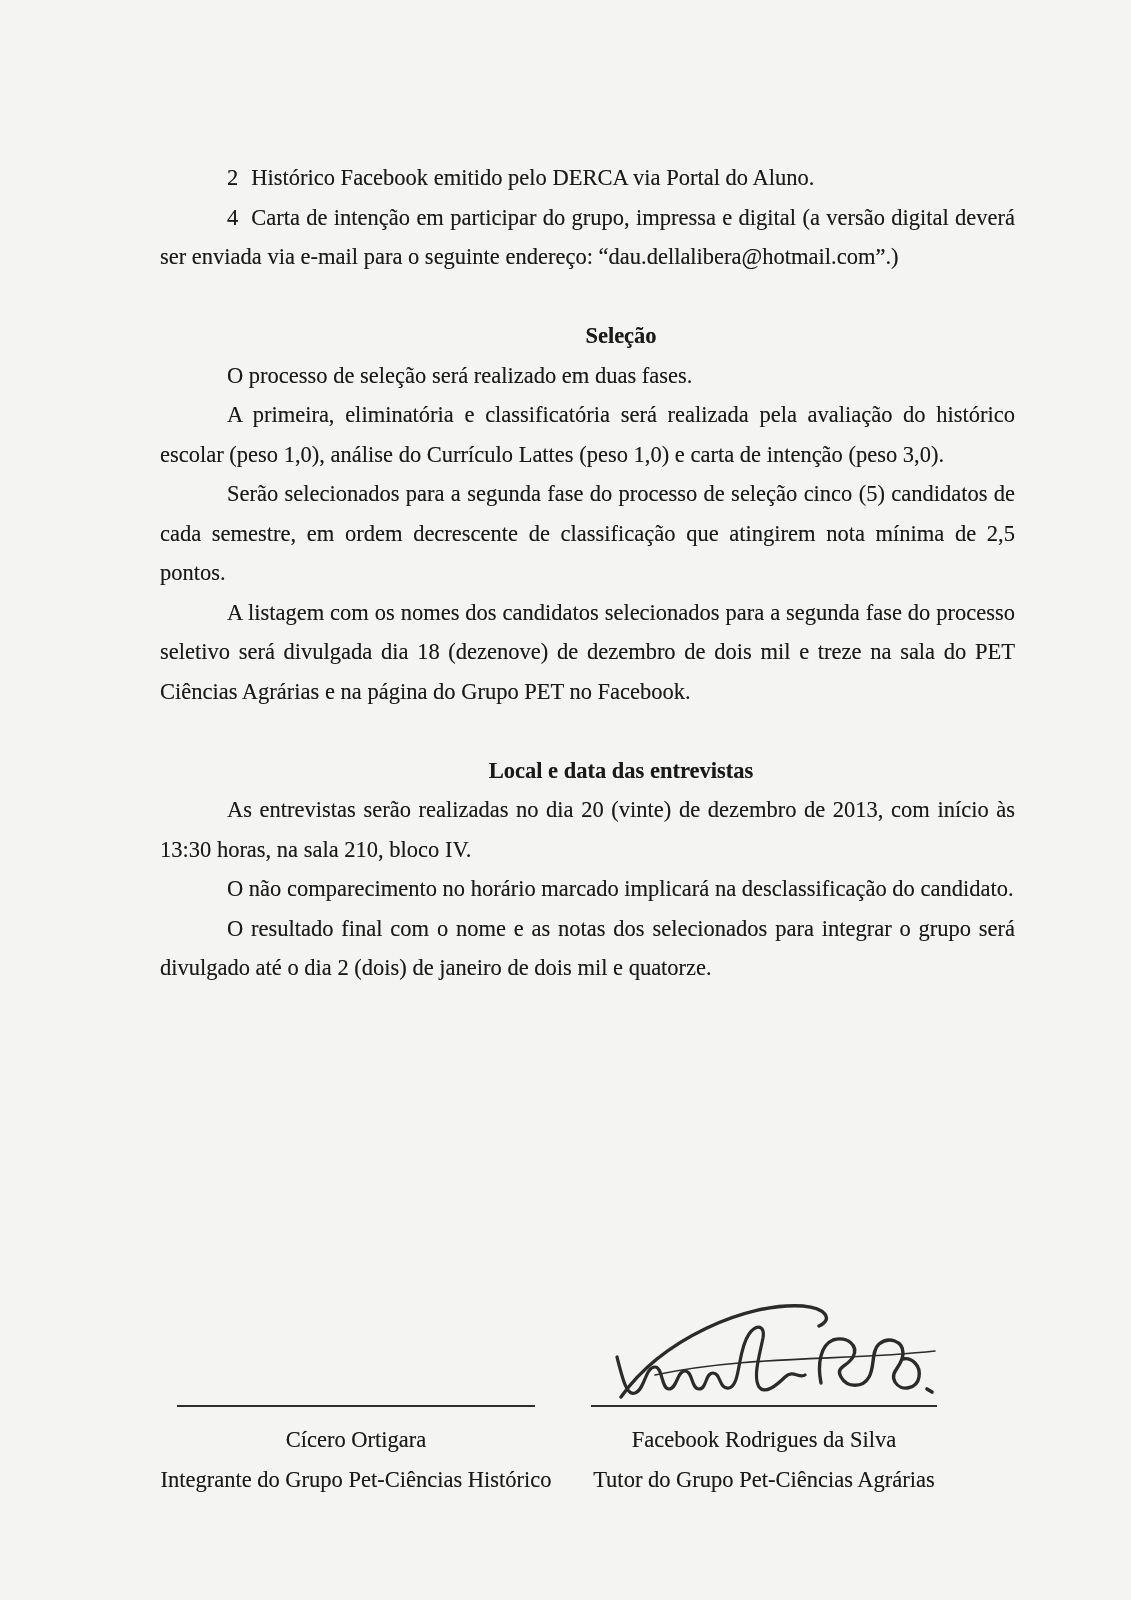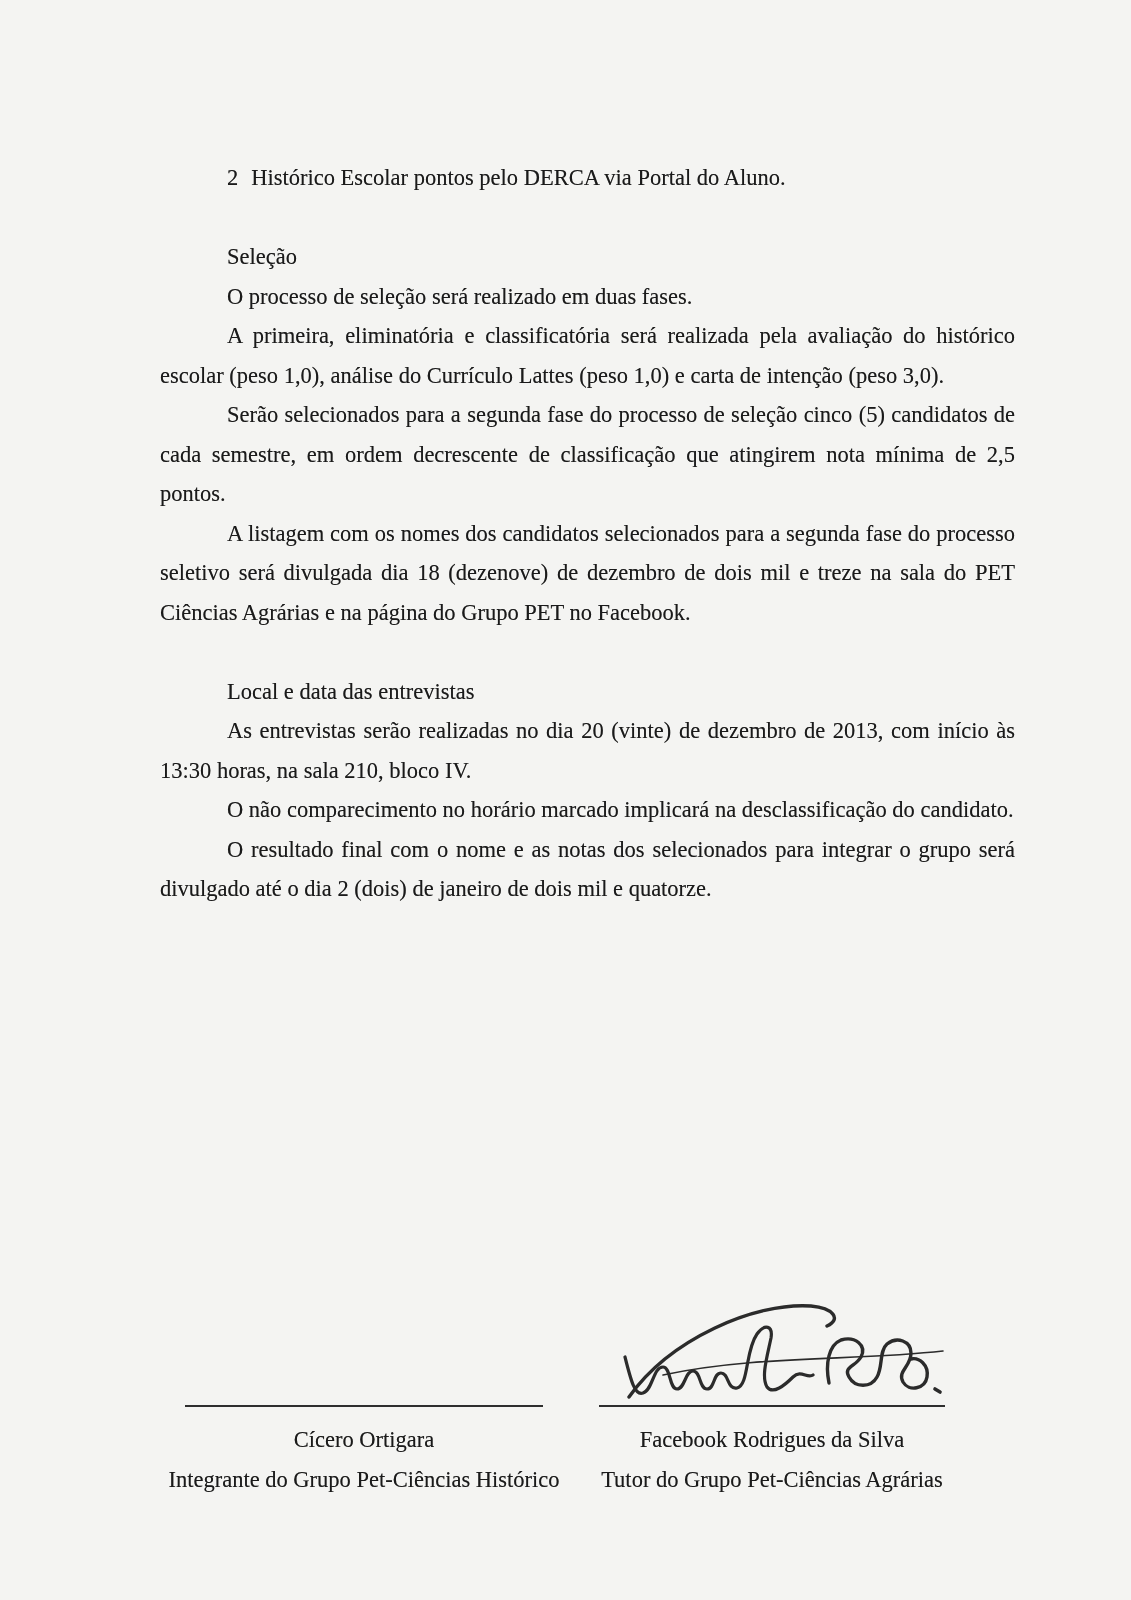--- a/index.html
+++ b/index.html
@@ -26,32 +26,32 @@
     text-align: justify;
   }
   .body-text p, .body-text h2 {
     margin: 0;
     font-size: 22.5px;
     line-height: 39.5px;
     text-indent: 67px;
     font-weight: normal;
   }
   .body-text h2 {
-    font-weight: normal;
+    font-weight: bold;
     margin-top: 39.5px;
-    text-align: left;
+    text-align: center;
   }
   .li .num { margin-right: 13px; }
   .li.wide .num { margin-right: 21px; }
 
   
   .sig-row {
     position: absolute;
     top: 1405px;
-    left: 8px;
+    left: 0;
     width: 941px;
     height: 195px;
     text-decoration: underline;
   }
   .sig-col {
     position: absolute;
     top: 0;
     text-align: center;
   }
   .sig-col.left  { left: 160px; width: 392px; }
@@ -86,23 +86,24 @@
     stroke-linejoin: round;
   }
 </style>
 </head>
 <body>
 
 <div class="page">
 
   <div class="body-text">
 
-    <p class="li"><span class="num">2</span><span>Histórico Escolar pontos pelo DERCA via Portal do Aluno.</span></p>
+    <p class="li"><span class="num">2</span><span>Histórico Facebook emitido pelo DERCA via Portal do Aluno.</span></p>
 
 
+    <p class="li"><span class="num">4</span><span>Carta de intenção em participar do grupo, impressa e digital (a versão digital deverá ser enviada via e-mail para o seguinte endereço: “dau.dellalibera@hotmail.com”.)</span></p>
 
 
     <h2>Seleção</h2>
 
     <p>O processo de seleção será realizado em duas fases.</p>
     <p>A primeira, eliminatória e classificatória será realizada pela avaliação do histórico escolar (peso 1,0), análise do Currículo Lattes (peso 1,0) e carta de intenção (peso 3,0).</p>
     <p>Serão selecionados para a segunda fase do processo de seleção cinco (5) candidatos de cada semestre, em ordem decrescente de classificação que atingirem nota mínima de 2,5 pontos.</p>
     <p>A listagem com os nomes dos candidatos selecionados para a segunda fase do processo seletivo será divulgada dia 18 (dezenove) de dezembro de dois mil e treze na sala do PET Ciências Agrárias e na página do Grupo PET no Facebook.</p>
 
     <h2>Local e data das entrevistas</h2>

